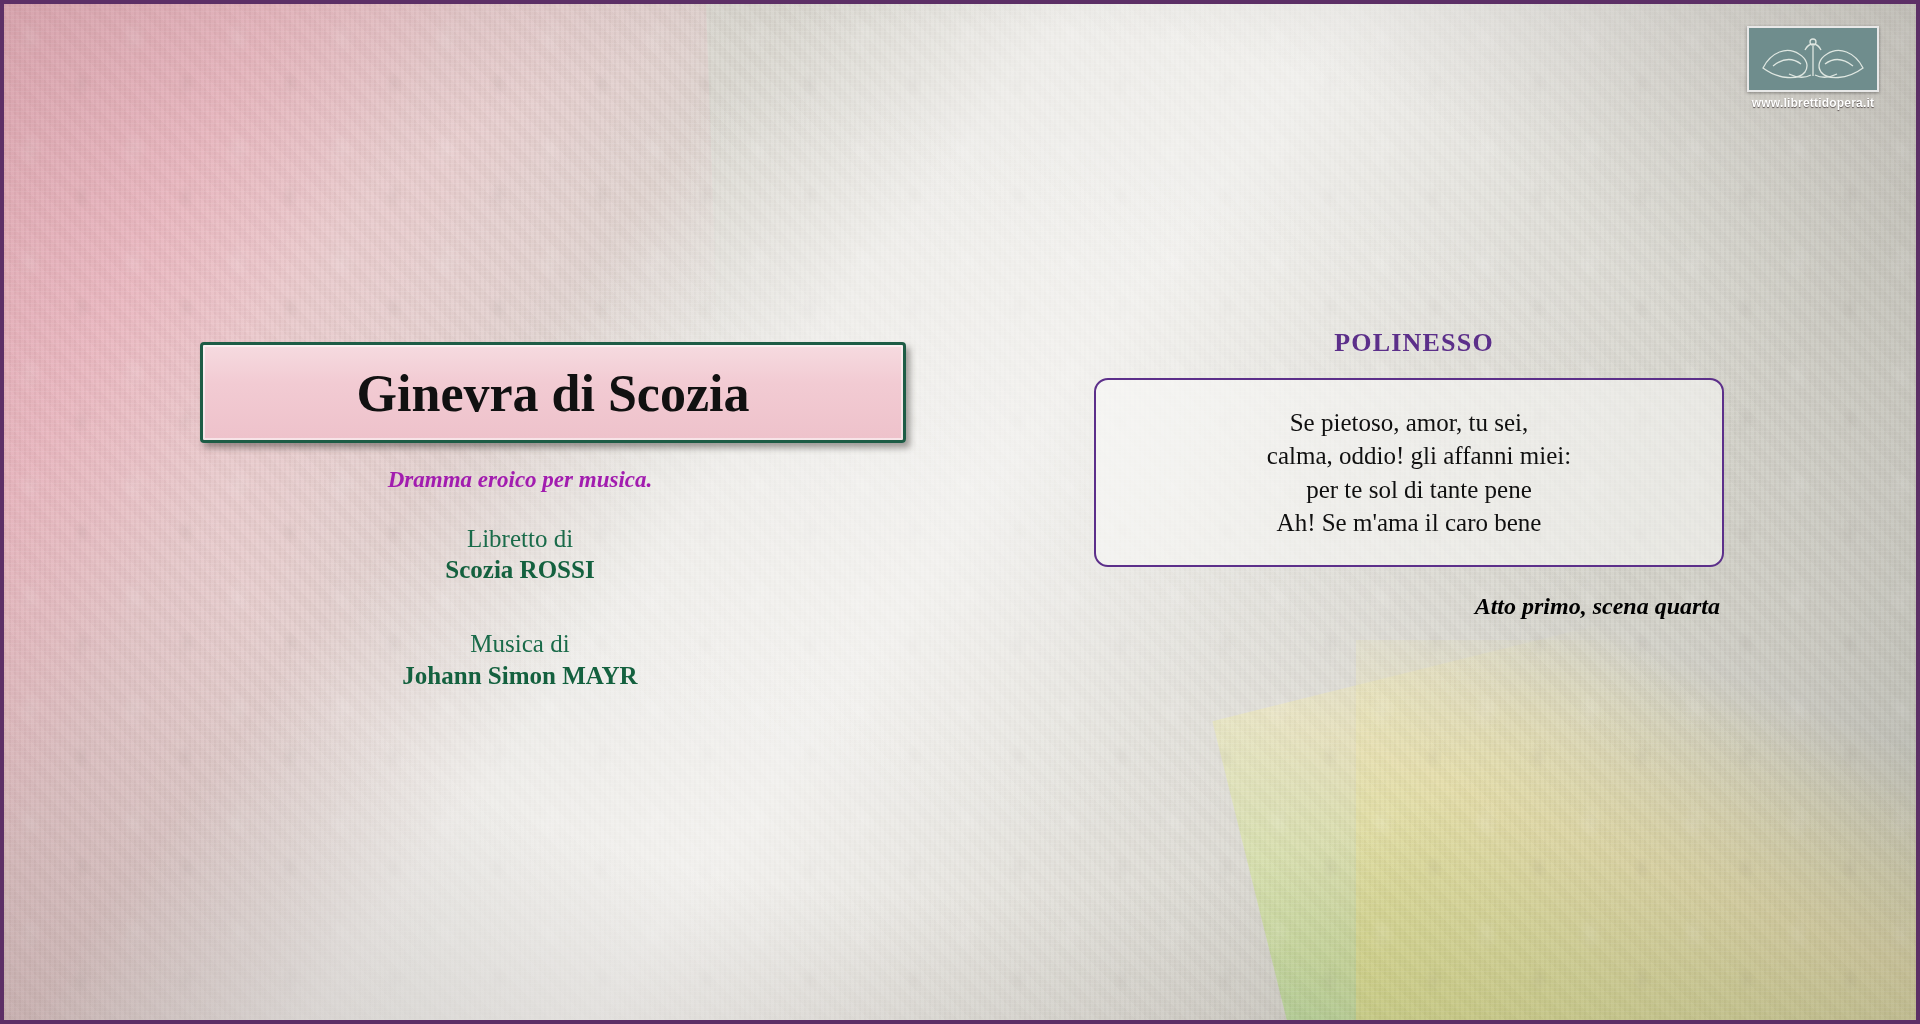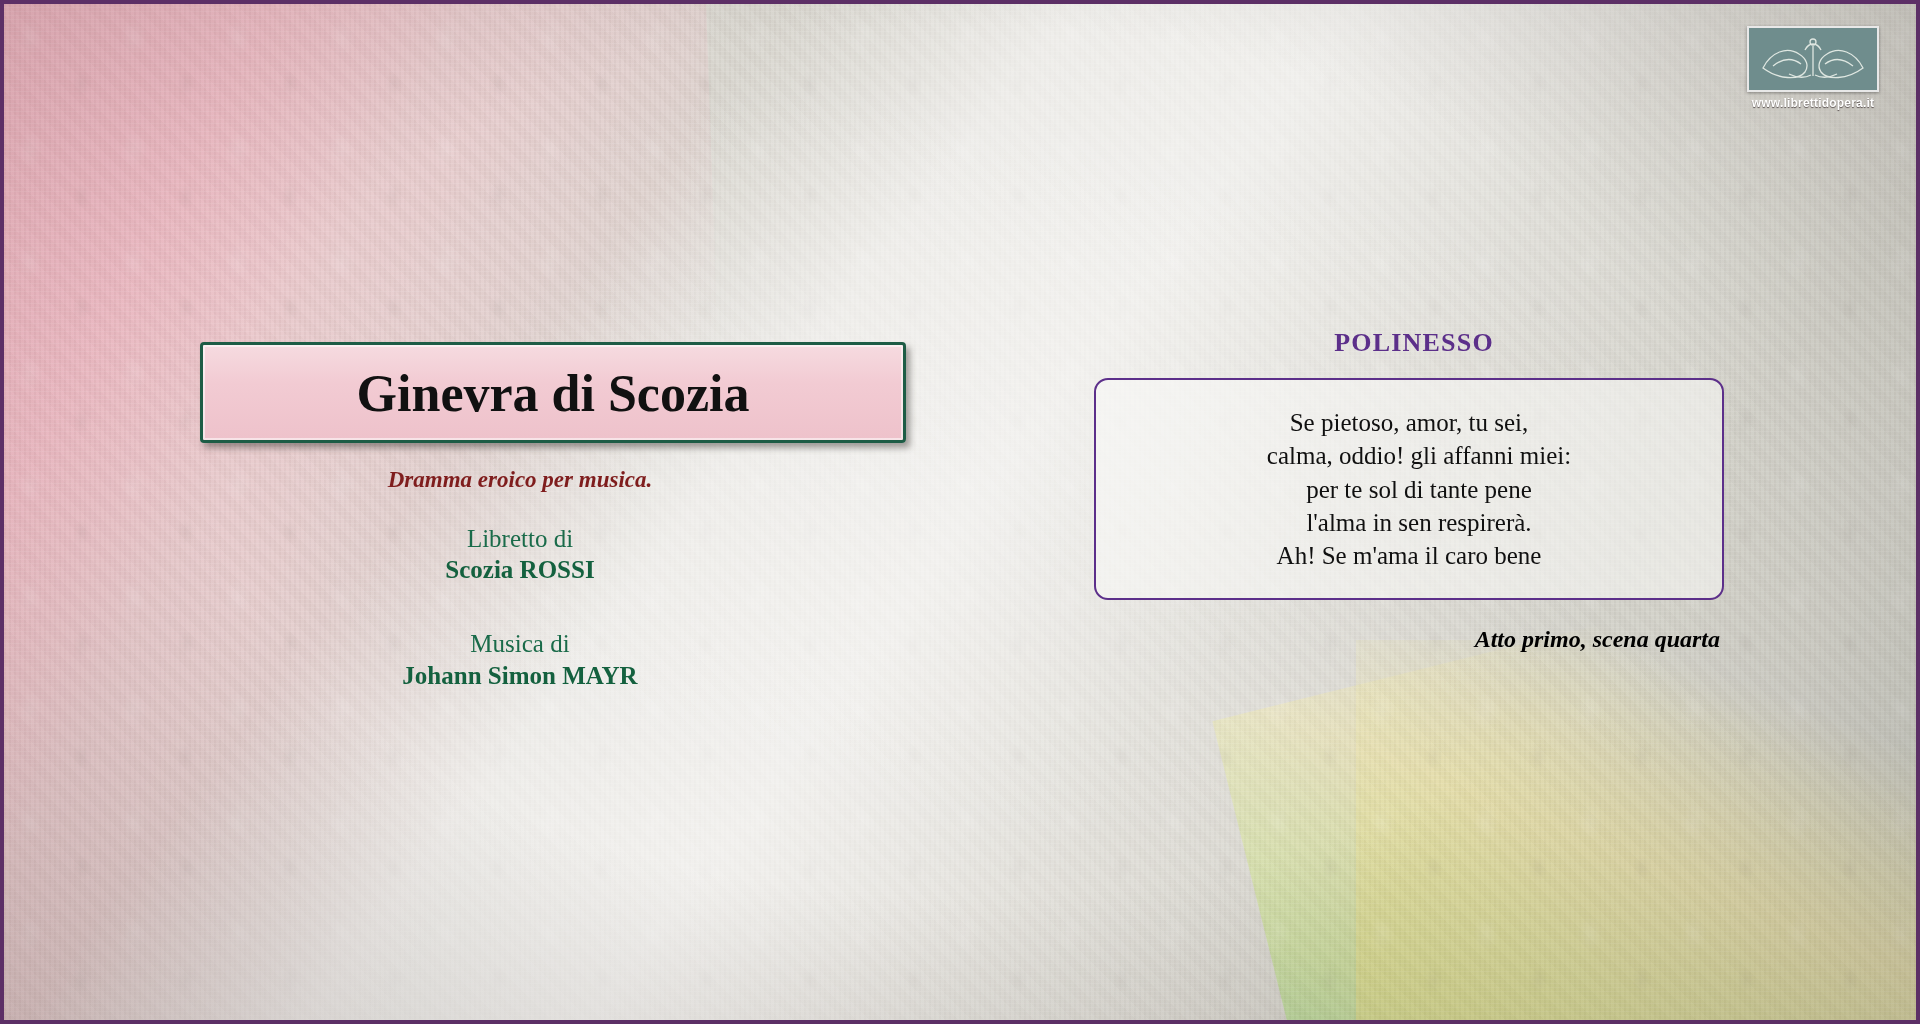--- a/index.html
+++ b/index.html
@@ -170,21 +170,21 @@
     line-height: 1.05;
     white-space: nowrap;
   }
 
   .subtitle {
     margin-top: 24px;
     font-family: "Liberation Serif", serif;
     font-style: italic;
     font-weight: bold;
     font-size: 23px;
-    color: #7f1d1d;
+    color: #a21caf;
   }
 
   .credit-block { margin-top: 30px; }
   .credit-role {
     font-family: "Liberation Serif", serif;
     font-size: 25px;
     color: #1a6b4a;
     line-height: 1.25;
   }
   .credit-name {
@@ -294,21 +294,20 @@
   </div>
 
   <div class="right-col">
 
     <div class="character-name">POLINESSO</div>
 
     <div class="quote-box">
       <div class="verse">Se pietoso, amor, tu sei,</div>
       <div class="verse indent-1">calma, oddio! gli affanni miei:</div>
       <div class="verse indent-1">per te sol di tante pene</div>
-      <div class="verse indent-1">l'alma in sen respirerà.</div>
       <div class="verse">Ah! Se m'ama il caro bene</div>
     </div>
 
     <div class="scene-ref">Atto primo, scena quarta</div>
 
   </div>
 
 </div>
 
 </body></html>

